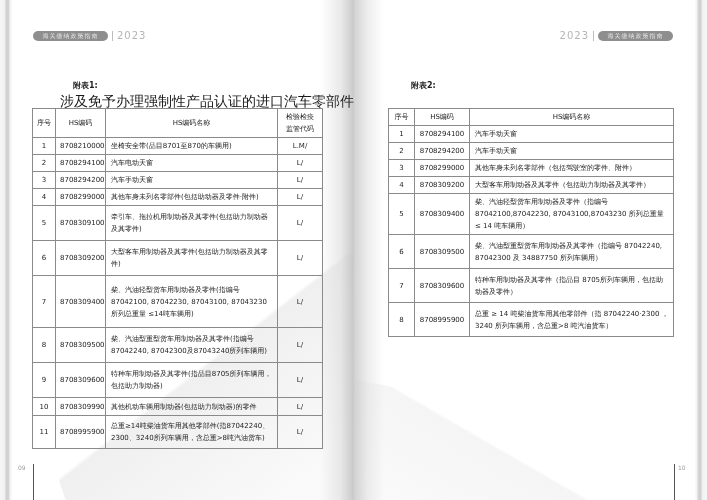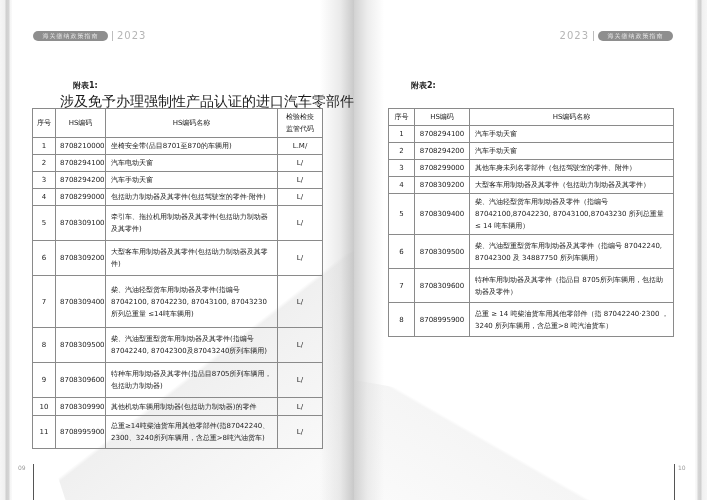--- a/index.html
+++ b/index.html
@@ -105,21 +105,21 @@
         </tr>
         <tr style="height:17px">
           <td class="c">3</td>
           <td class="c">8708294200</td>
           <td class="name">汽车手动天窗</td>
           <td class="c">L/</td>
         </tr>
         <tr style="height:17px">
           <td class="c">4</td>
           <td class="c">8708299000</td>
-          <td class="name">包括助力制动器及其零件(包括驾驶室的零件·附件)</td>
+          <td class="name">其他车身未列名零部件(包括助动器及零件·附件)</td>
           <td class="c">L/</td>
         </tr>
         <tr style="height:35px">
           <td class="c">5</td>
           <td class="c">8708309100</td>
           <td class="name">牵引车、拖拉机用制动器及其零件(包括助力制动器及其零件)</td>
           <td class="c">L/</td>
         </tr>
         <tr style="height:35px">
           <td class="c">6</td>

